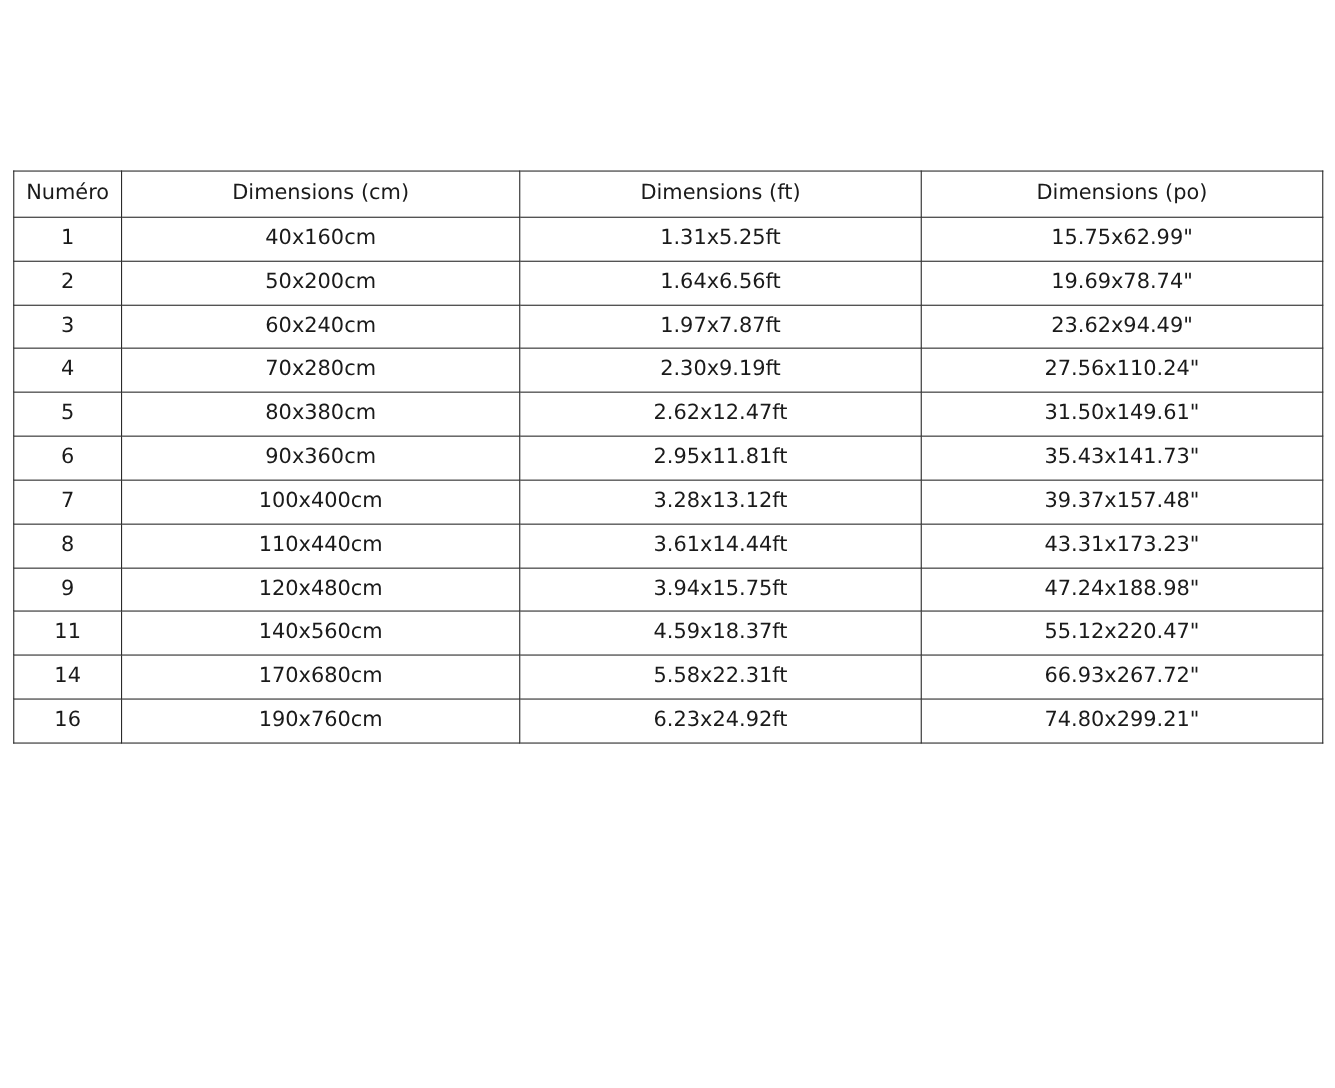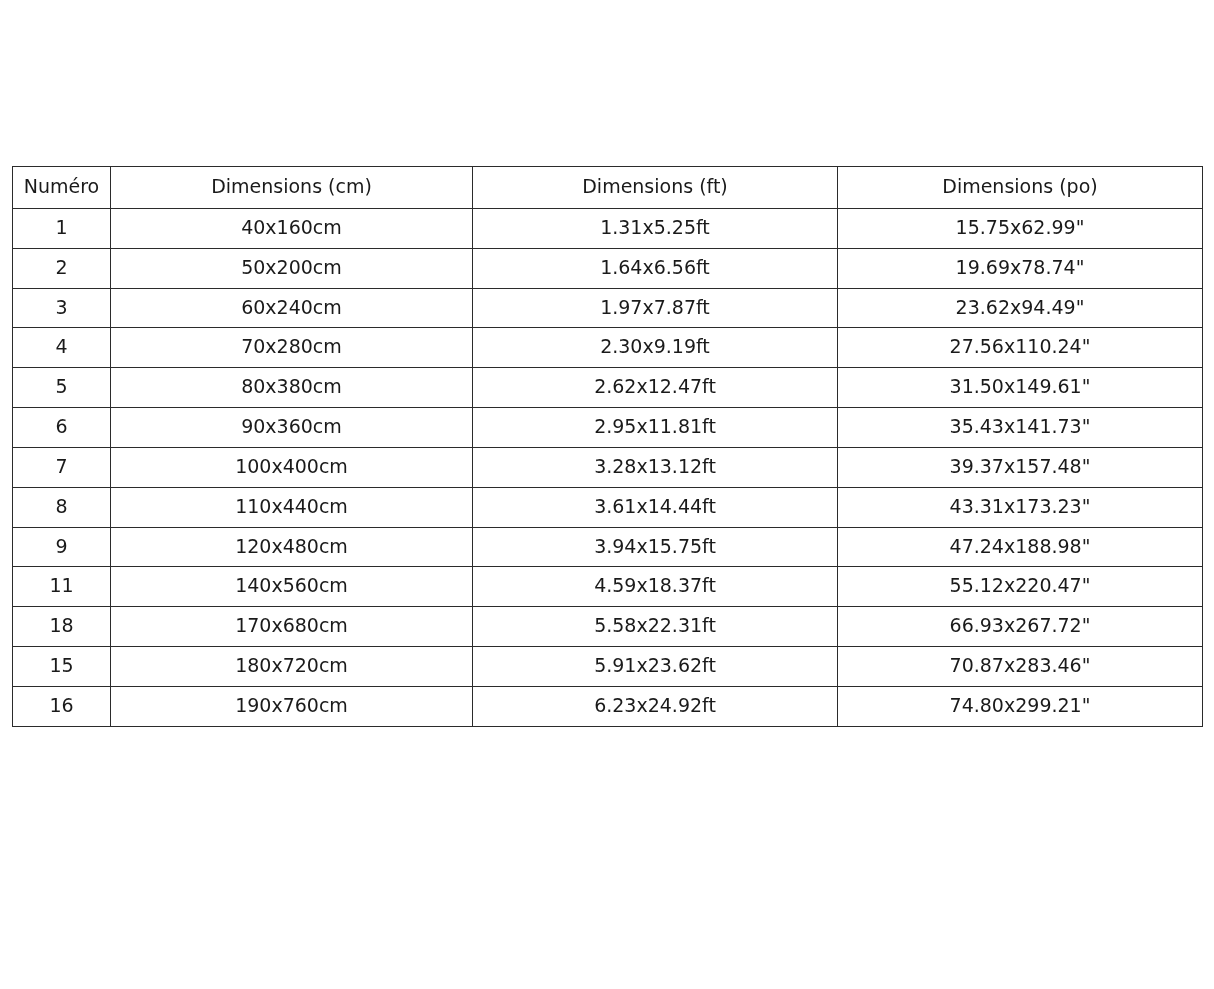--- a/index.html
+++ b/index.html
@@ -11,21 +11,21 @@
     width: 1214px;
     height: 989px;
     font-family: "DejaVu Sans", sans-serif;
     color: #1a1a1a;
     position: relative;
     overflow: hidden;
   }
   #table-wrap {
     position: absolute;
     left: 12px;
-    top: 166px;
+    top: 155px;
     width: 1190px;
   }
   table.dims {
     border-collapse: collapse;
     table-layout: fixed;
     width: 1190px;
     background: #ffffff;
   }
   table.dims col.c0 { width: 98px; }
   table.dims col.c1 { width: 362px; }
@@ -132,30 +132,24 @@
           <td>3.94x15.75ft</td>
           <td>47.24x188.98"</td>
         </tr>
         <tr>
           <td class="num">11</td>
           <td>140x560cm</td>
           <td>4.59x18.37ft</td>
           <td>55.12x220.47"</td>
         </tr>
         <tr>
-          <td class="num">18</td>
+          <td class="num">14</td>
           <td>170x680cm</td>
           <td>5.58x22.31ft</td>
           <td>66.93x267.72"</td>
-        </tr>
-        <tr>
-          <td class="num">15</td>
-          <td>180x720cm</td>
-          <td>5.91x23.62ft</td>
-          <td>70.87x283.46"</td>
         </tr>
         <tr>
           <td class="num">16</td>
           <td>190x760cm</td>
           <td>6.23x24.92ft</td>
           <td>74.80x299.21"</td>
         </tr>
       </tbody>
   </table>
 </div>

